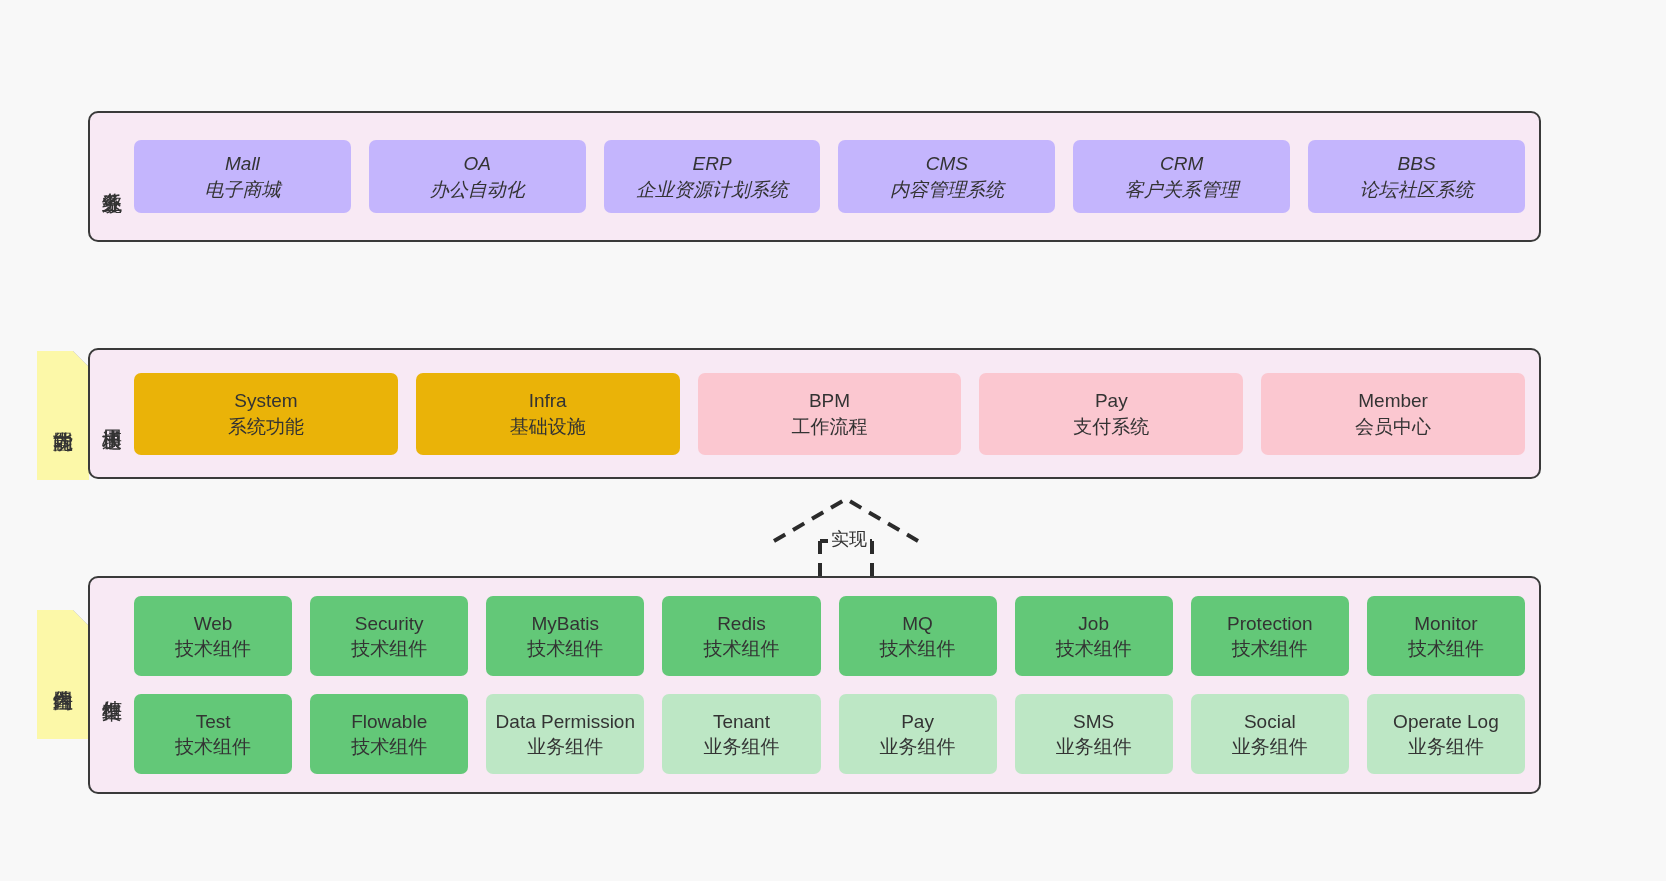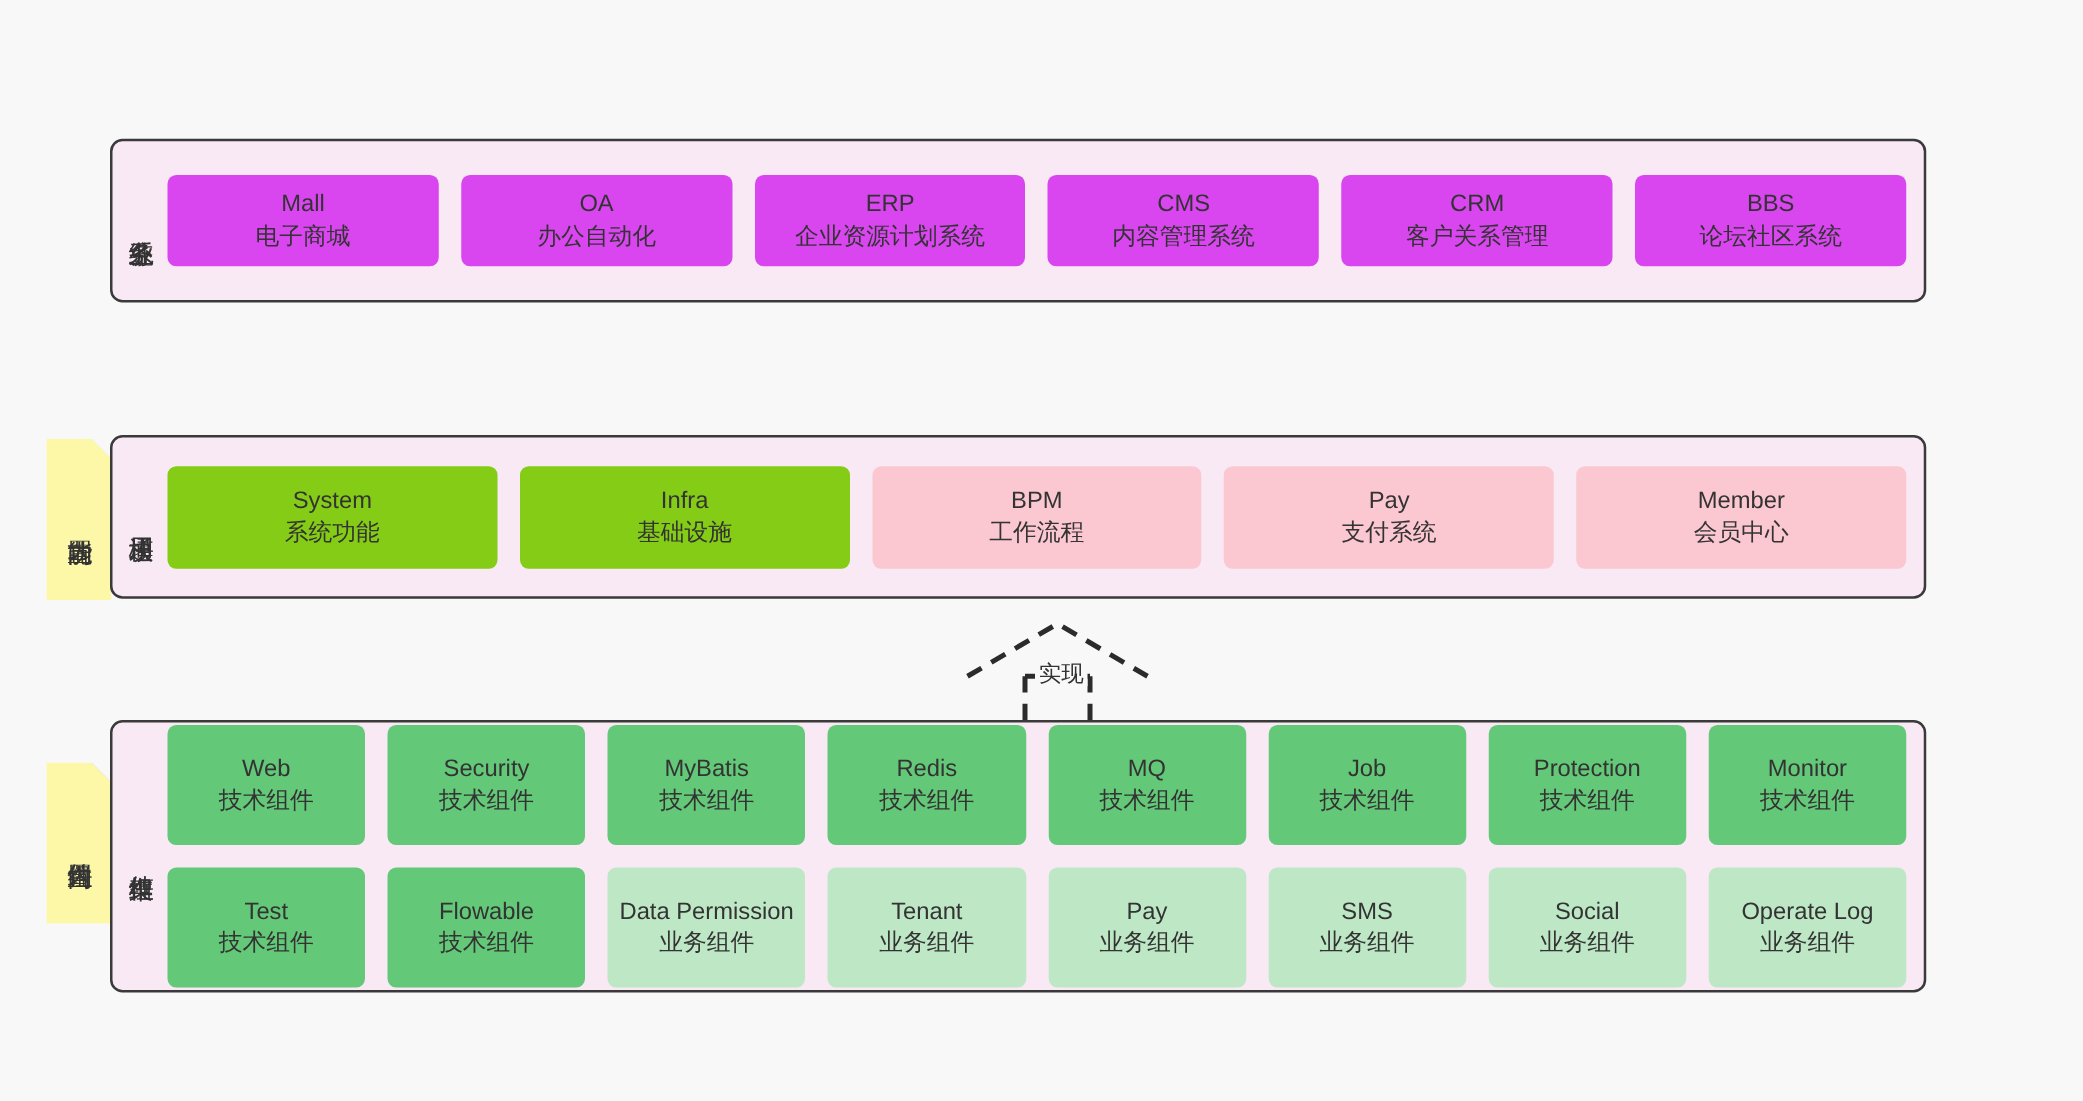--- a/index.html
+++ b/index.html
@@ -72,34 +72,34 @@
     text-align: center;
     font-size: 19px;
     line-height: 1.32;
     color: #333333;
     padding: 6px 4px;
     user-select: none;
   }
   .node .ln-en { display: block; }
   .node .ln-cn { display: block; }
 
-  .node.blue        { background: #d946ef; }
-  .node.red         { background: #84cc16; }
+  .node.blue        { background: #c4b5fd; font-style: italic; }
+  .node.red         { background: #eab308; }
   .node.pink        { background: #fbc7d0; }
   .node.green       { background: #63c878; }
   .node.green-light { background: #bde7c5; }
 
   
   #layer-business { left: 88px;  top: 111px; width: 1453px; height: 131px; }
   #layer-common   { left: 88px;  top: 348px; width: 1453px; height: 131px; }
   #layer-frame    { left: 88px;  top: 576px; width: 1453px; height: 218px; }
 
   #layer-business .row { height: 73px; }
   #layer-common   .row { height: 82px; }
-  #layer-frame    .row { height: 96px; }
+  #layer-frame    .row { height: 80px; }
   #layer-frame .layer-body { gap: 18px; }
 
   
   .note {
     position: absolute;
     box-sizing: border-box;
     width: 52px;
     background: #fcf8a8;
     font-size: 20px;
     line-height: 1.16;

